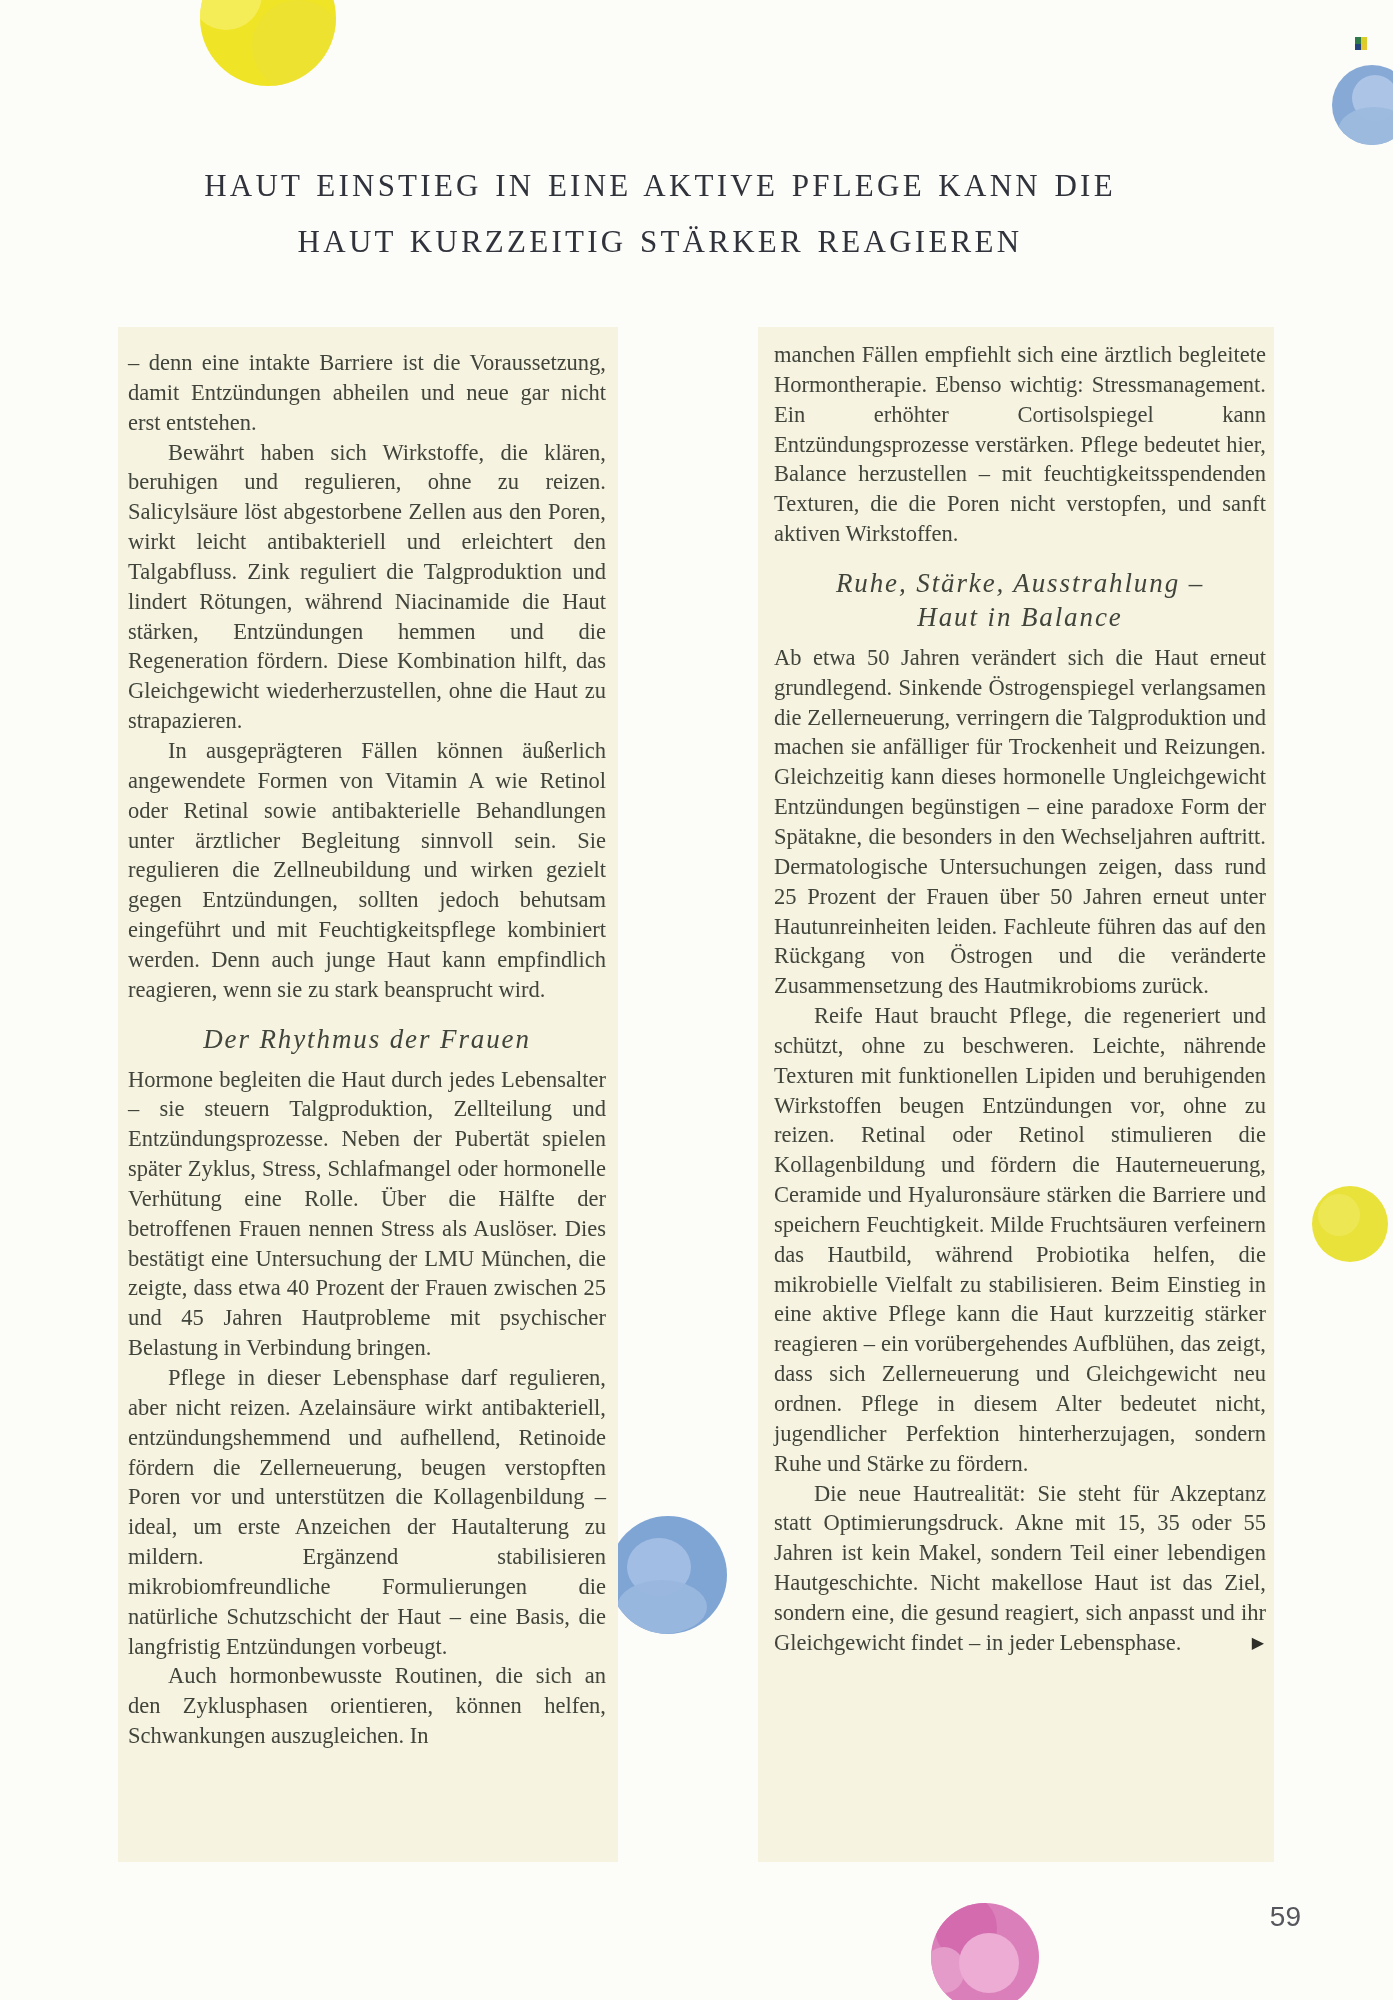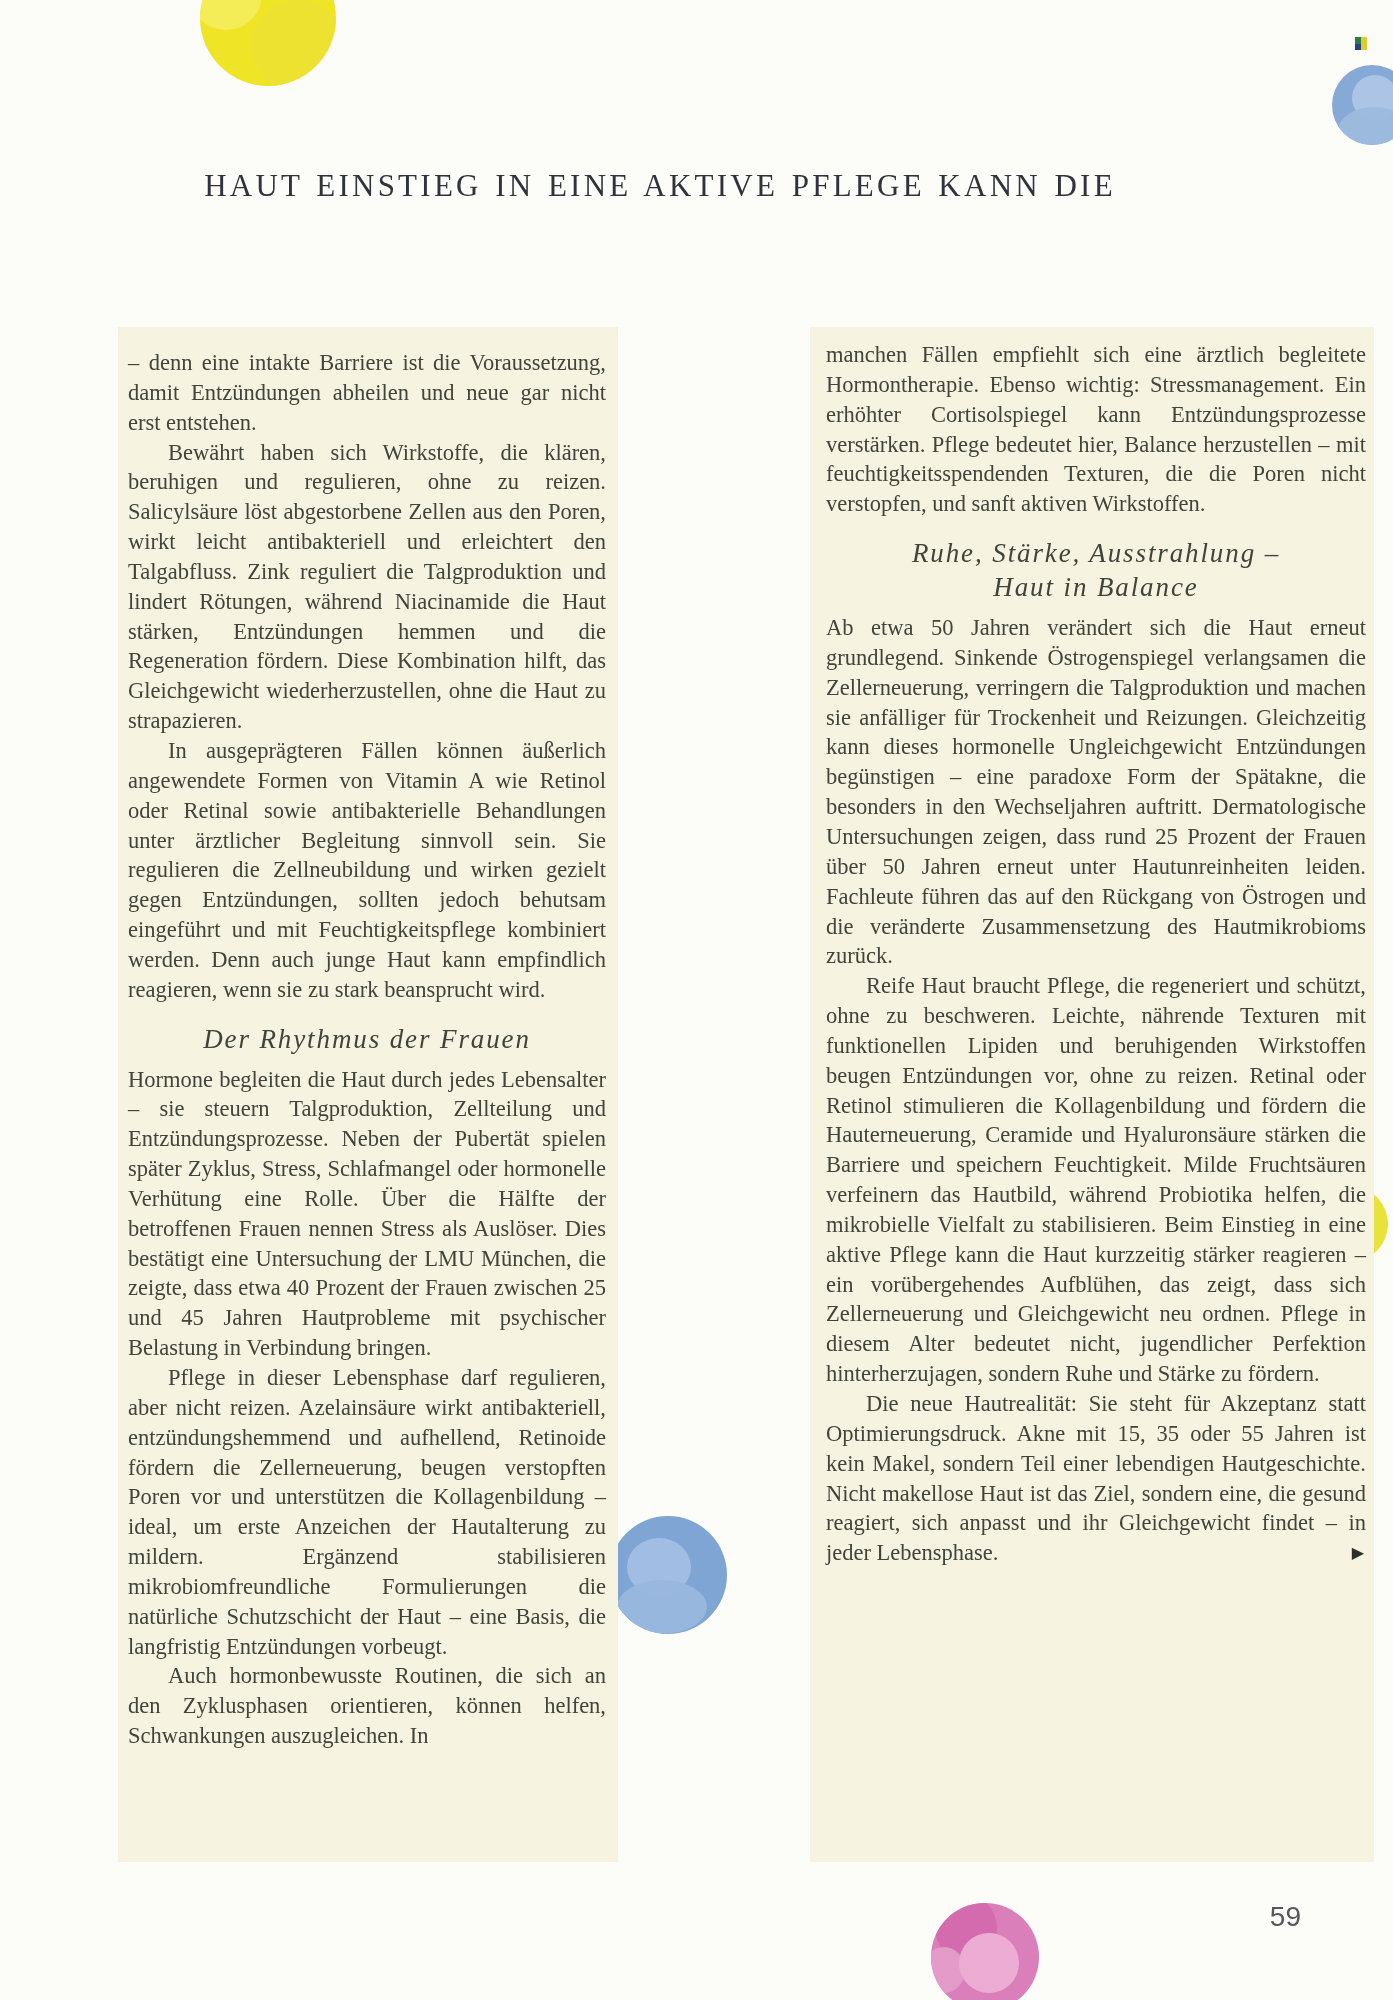--- a/index.html
+++ b/index.html
@@ -33,21 +33,21 @@
   
   .headline{
     position:absolute;z-index:2;left:50px;top:158px;width:1220px;
     text-align:center;color:#30333b;font-weight:normal;margin:0;
     font-size:31px;line-height:56px;letter-spacing:.105em;word-spacing:.08em;
   }
   
   .panel{position:absolute;z-index:2;top:327px;min-height:1535px;
          background:#f6f3e1;box-sizing:border-box;}
   #left-panel{left:118px;width:500px;padding:21px 12px 16px 10px;}
-  #right-panel{left:810px;width:564px;padding:13px 8px 6px 16px;}
+  #right-panel{left:758px;width:516px;padding:13px 8px 6px 16px;}
   .column{font-size:22.5px;line-height:29.85px;color:#41443a;text-align:justify;}
   .column p{margin:0;}
   .column p.indent{text-indent:40px;}
   .column h3{
     margin:17px 0 9px;font-style:italic;font-weight:normal;
     font-size:27px;line-height:34px;letter-spacing:.07em;
     text-align:center;white-space:pre-line;text-indent:0;font-family:Liberation Serif, serif;
   }
   .end-marker{float:right;font-size:16px;line-height:29.85px;margin-right:2px;color:#2d2f28;}
   
@@ -84,20 +84,21 @@
 
   <div class="logo" id="logo-mark">
     <i style="background: rgb(47, 122, 74);"></i>
     <i style="background: rgb(216, 205, 43);"></i>
     <i style="background: rgb(36, 66, 124);"></i>
     <i style="background: rgb(227, 200, 50);"></i>
   </div>
 
   <h1 class="headline">
     <div>HAUT EINSTIEG IN EINE AKTIVE PFLEGE KANN DIE</div>
+    <div>HAUT KURZZEITIG STÄRKER REAGIEREN</div>
   </h1>
 
   <div class="panel" id="left-panel">
     <div class="column" id="left-column">
         <p>– denn eine intakte Barriere ist die Voraussetzung, damit Entzündungen abheilen und neue gar nicht erst entstehen.</p>
         <p class="indent">Bewährt haben sich Wirkstoffe, die klären, beruhigen und regulieren, ohne zu reizen. Salicylsäure löst abgestorbene Zellen aus den Poren, wirkt leicht antibakteriell und erleichtert den Talgabfluss. Zink reguliert die Talgproduktion und lindert Rötungen, während Niacinamide die Haut stärken, Entzündungen hemmen und die Regeneration fördern. Diese Kombination hilft, das Gleichgewicht wiederherzustellen, ohne die Haut zu strapazieren.</p>
         <p class="indent">In ausgeprägteren Fällen können äußerlich angewendete Formen von Vitamin A wie Retinol oder Retinal sowie antibakterielle Behandlungen unter ärztlicher Begleitung sinnvoll sein. Sie regulieren die Zellneubildung und wirken gezielt gegen Entzündungen, sollten jedoch behutsam eingeführt und mit Feuchtigkeitspflege kombiniert werden. Denn auch junge Haut kann empfindlich reagieren, wenn sie zu stark beansprucht wird.</p>
         <h3>Der Rhythmus der Frauen</h3>
         <p>Hormone begleiten die Haut durch jedes Lebensalter – sie steuern Talgproduktion, Zellteilung und Entzündungsprozesse. Neben der Pubertät spielen später Zyklus, Stress, Schlafmangel oder hormonelle Verhütung eine Rolle. Über die Hälfte der betroffenen Frauen nennen Stress als Auslöser. Dies bestätigt eine Untersuchung der LMU München, die zeigte, dass etwa 40 Prozent der Frauen zwischen 25 und 45 Jahren Hautprobleme mit psychischer Belastung in Verbindung bringen.</p>
         <p class="indent">Pflege in dieser Lebensphase darf regulieren, aber nicht reizen. Azelainsäure wirkt antibakteriell, entzündungshemmend und aufhellend, Retinoide fördern die Zellerneuerung, beugen verstopften Poren vor und unterstützen die Kollagenbildung – ideal, um erste Anzeichen der Hautalterung zu mildern. Ergänzend stabilisieren mikrobiomfreundliche Formulierungen die natürliche Schutzschicht der Haut – eine Basis, die langfristig Entzündungen vorbeugt.</p>

